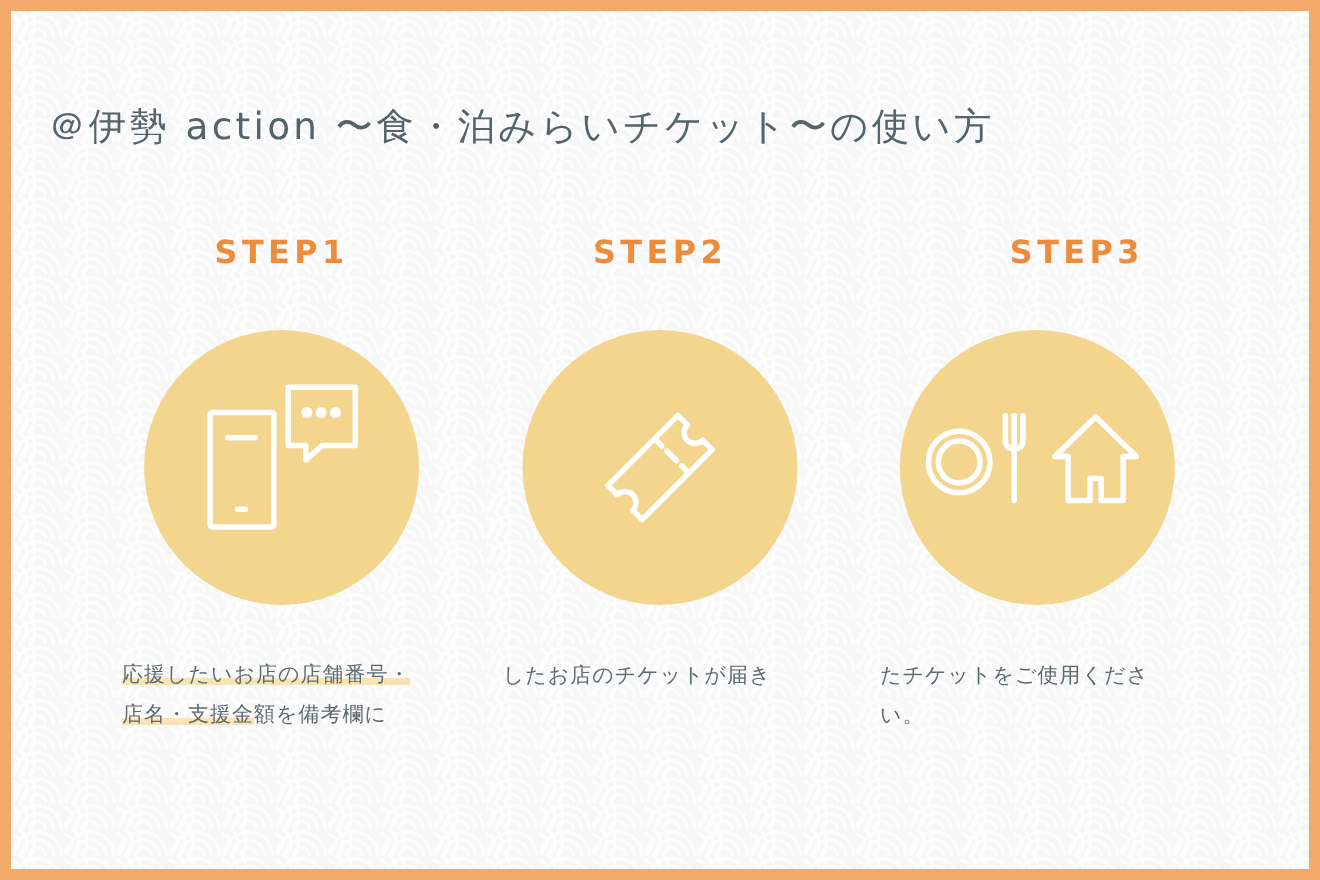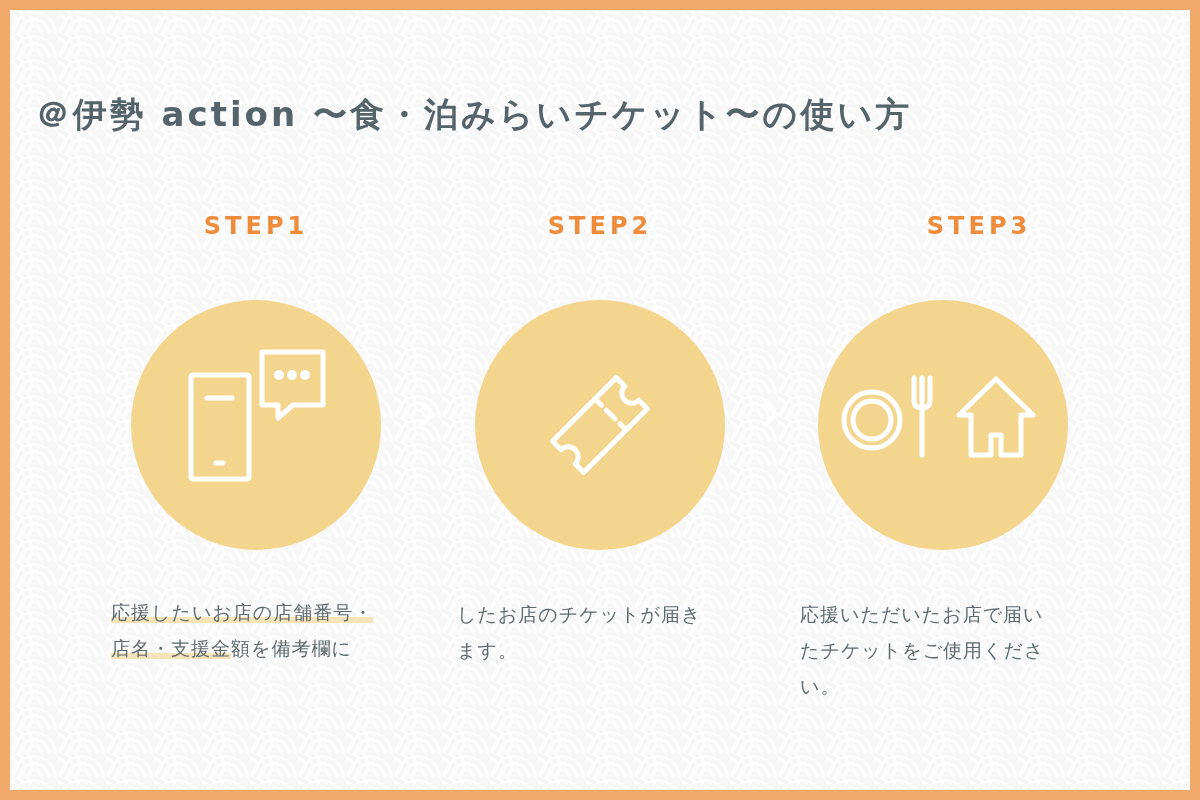--- a/index.html
+++ b/index.html
@@ -8,25 +8,25 @@
   .frame {
     position:absolute; left:10px; top:10px; width:1180px; height:780px;
     background-color:#f7f7f7;
     background-image:
       radial-gradient(circle at 50% 100%, transparent 0 6px, #fdfdfd 6px 9px, transparent 9px 13px, #fdfdfd 13px 16px, transparent 16px 20px, #fdfdfd 20px 23px, transparent 23px),
       radial-gradient(circle at 0% 50%, transparent 0 6px, #fdfdfd 6px 9px, transparent 9px 13px, #fdfdfd 13px 16px, transparent 16px 20px, #fdfdfd 20px 23px, transparent 23px);
     background-size:48px 24px;
   }
   .title {
     position:absolute; left:0; top:92px; width:948px; text-align:center;
-    font-size:34px; font-weight:bold; color:#55636a; letter-spacing:3px;
+    font-size:34px; font-weight:normal; color:#55636a; letter-spacing:3px;
   }
   .step-label {
     position:absolute; top:212px; width:250px; text-align:center;
-    font-size:24px; font-weight:bold; color:#ee8c3c; letter-spacing:4px;
+    font-size:29px; font-weight:bold; color:#ee8c3c; letter-spacing:4px;
   }
   .circle {
     position:absolute; top:300px; width:250px; height:250px; border-radius:50%;
     background:#f4d58e;
   }
   .circle svg { position:absolute; left:0; top:0; }
   .chev { position:absolute; top:398px; }
   .desc {
     position:absolute; top:596px; width:300px;
     font-size:19px; line-height:36px; color:#5d6a70; letter-spacing:1px;
@@ -73,35 +73,33 @@
       <line x1="140" y1="119" x2="140" y2="131"></line>
       <line x1="140" y1="138" x2="140" y2="144"></line>
     </g>
   </svg>
 </div>
 <svg class="chev" style="left:758px;" width="24" height="32" viewBox="0 0 24 32">
   <polyline points="6,4 18,16 6,28" fill="none" stroke="#ffffff" stroke-width="4"></polyline>
 </svg>
 <div class="desc" style="left:457px;">
   <div>したお店のチケットが届き</div>
-  <div>ます。</div>
 </div>
 
 <div class="step-label" style="left:854px;">STEP3</div>
 <div class="circle" style="left:818px;">
   <svg width="250" height="250" viewBox="0 0 250 250" fill="none" stroke="#fff" stroke-width="5" stroke-linecap="round" stroke-linejoin="round">
     <g>
       <circle cx="54" cy="120" r="28"></circle>
       <circle cx="54" cy="120" r="19"></circle>
       <line x1="104" y1="78" x2="104" y2="155"></line>
       <path d="M96 78 V100 Q96 108 104 108 Q112 108 112 100 V78"></path>
       <line x1="104" y1="78" x2="104" y2="100"></line>
     </g>
     <g>
       <path d="M178 79 L215 115 H203 V155 H183 V135 H173 V155 H153 V115 H141 Z"></path>
     </g>
   </svg>
 </div>
 <div class="desc" style="left:800px;">
-  <div>応援いただいたお店で届い</div>
   <div>たチケットをご使用くださ</div>
   <div>い。</div>
 </div>
 
 </body></html>

